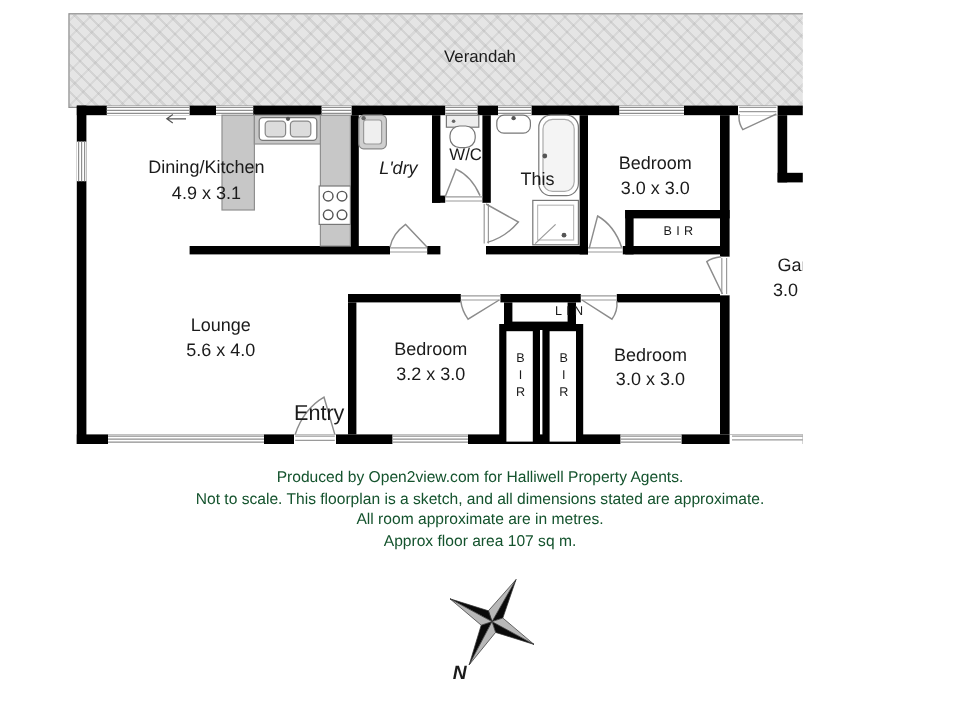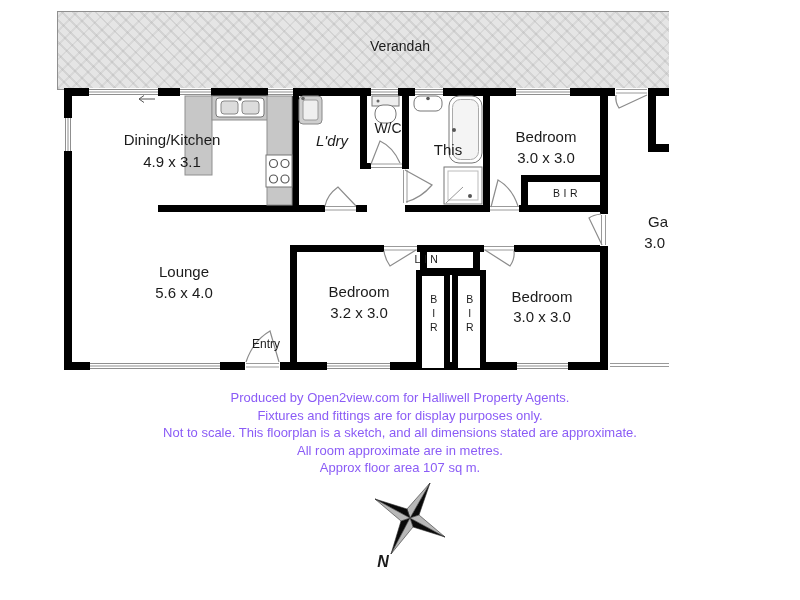--- a/index.html
+++ b/index.html
@@ -15,25 +15,25 @@
       repeating-linear-gradient(-45deg, rgba(140,140,140,.14) 0 2px, transparent 2px 10px);
     border:1.5px solid #8f8f8f;
     box-sizing:border-box;
   }
   svg.plan{position:absolute;left:0;top:0;}
   .lbl{position:absolute;transform:translate(-50%,-50%);white-space:nowrap;
        font-size:15px;line-height:1.1;}
   .sm{font-size:14px;}
   .tiny{font-size:10.5px;letter-spacing:3.5px;}
   .vtext{font-size:10.5px;letter-spacing:2px;writing-mode:vertical-rl;text-orientation:upright;}
-  .entry-lbl{font-size:12px;}
+  .entry-lbl{font-size:18px;}
   .north-lbl{font-size:16px;font-style:italic;font-weight:bold;}
   .footer{
     position:absolute;left:0;top:389px;width:800px;text-align:center;
-    font-size:13px;line-height:17.5px;color:#8b5cf6;
+    font-size:13px;line-height:17.5px;color:#14532d;
   }
 </style>
 </head>
 <body>
 
 <div class="canvas">
 
   <div class="verandah"></div>
 
   <svg class="plan" width="800" height="600" viewBox="0 0 800 600">
@@ -225,30 +225,29 @@
 
   <div class="lbl" style="left:184px;top:272px;">Lounge</div>
   <div class="lbl" style="left:184px;top:293px;">5.6 x 4.0</div>
 
   <div class="lbl" style="left:359px;top:292px;">Bedroom</div>
   <div class="lbl" style="left:359px;top:313px;">3.2 x 3.0</div>
 
   <div class="lbl" style="left:542px;top:297px;">Bedroom</div>
   <div class="lbl" style="left:542px;top:317px;">3.0 x 3.0</div>
 
-  <div class="lbl tiny" style="left:428px;top:260px;">LIN</div>
+  <div class="lbl tiny" style="left:476px;top:260px;">LIN</div>
 
   <div class="lbl vtext" style="left:433px;top:314px;">BIR</div>
   <div class="lbl vtext" style="left:469px;top:314px;">BIR</div>
 
   <div class="lbl entry-lbl" style="left:266px;top:345px;">Entry</div>
 
   <div class="lbl north-lbl" style="left:383px;top:562px;">N</div>
 
   <div class="footer">
     <div>Produced by Open2view.com for Halliwell Property Agents.</div>
-    <div>Fixtures and fittings are for display purposes only.</div>
     <div>Not to scale. This floorplan is a sketch, and all dimensions stated are approximate.</div>
     <div>All room approximate are in metres.</div>
     <div>Approx floor area 107 sq m.</div>
   </div>
 
 </div>
 
 </body></html>

